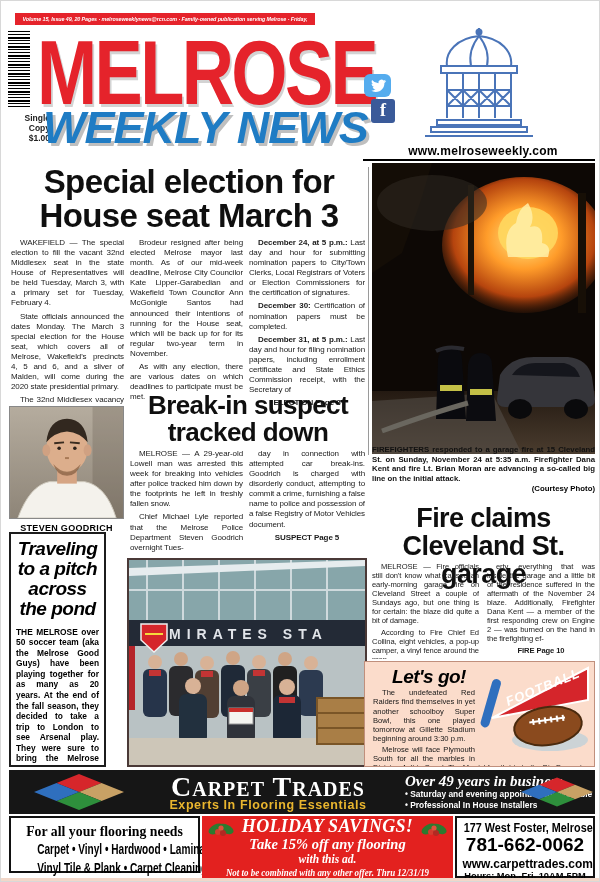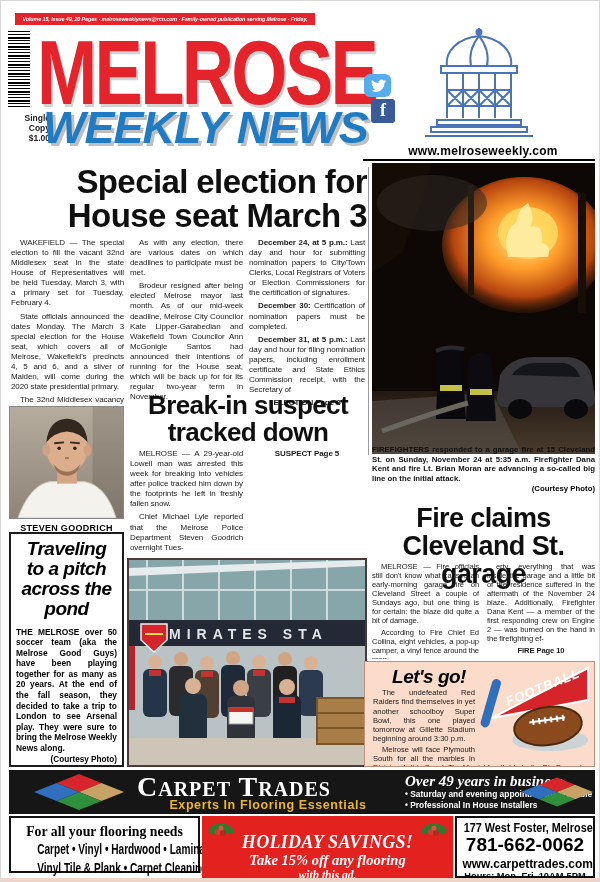--- a/index.html
+++ b/index.html
@@ -39,31 +39,31 @@
 
   .letsgo { background:#fbdccb; border:1px solid #c08f7c; padding:4px 8px 3px; overflow:hidden; }
   .letsgo-hl { font-size:19px; font-weight:bold; font-style:italic; text-align:center; width:130px; margin-left:10px; letter-spacing:-0.5px; }
   .letsgo-text { font-size:7.6px; line-height:1.22; text-align:justify; color:#161616; }
   .letsgo-text p { text-indent:9px; margin-bottom:1px; }
   .fb-graphic { float:right; width:110px; height:90px; margin:-2px -4px 2px 5px; }
 
   
   .band { background:#161616; }
   .brand { font-family:"Liberation Serif", serif; font-variant:small-caps; font-weight:bold;
-           color:#fff; font-size:28px; letter-spacing:1px; line-height:1; white-space:nowrap; }
+           color:#fff; font-size:28px; letter-spacing:1px; text-align:center; line-height:1; white-space:nowrap; }
   .tagline { color:#eab62e; font-weight:bold; font-size:12.5px; letter-spacing:.6px; text-align:center; white-space:nowrap; }
   .years { font-family:"Liberation Serif", serif; font-style:italic; font-weight:bold; color:#fff; font-size:15px; white-space:nowrap; }
   .bullets { color:#fff; font-weight:bold; font-size:8.4px; line-height:1.35; white-space:nowrap; }
   .floor-box { border:2px solid #111; background:#fff; text-align:center; padding-top:5px; }
   .floor-title { font-family:"Liberation Serif", serif; font-weight:bold; font-size:15px;
                  transform:scaleX(.92); transform-origin:center; white-space:nowrap; }
   .floor-line { font-weight:bold; font-size:14px; transform:scaleX(.72); transform-origin:center;
                 white-space:nowrap; line-height:1.35; }
   .holiday { background:#e3211f; color:#fff; text-align:center; font-family:"Liberation Serif", serif;
-             font-weight:bold; font-style:italic; padding-top:16px; position:relative; }
+             font-weight:bold; font-style:italic; padding-top:0; position:relative; }
   .holiday-title { font-size:18px; line-height:1.15; letter-spacing:.3px; }
   .holiday-l1 { font-size:14.5px; line-height:1.1; }
   .holiday-l2 { font-size:11.5px; line-height:1.15; }
   .holiday-fine { font-size:9.3px; line-height:1.2; margin-top:2px; white-space:nowrap; transform:scaleX(.96); transform-origin:center; }
   .contact-box { border:2px solid #111; background:#fff; text-align:center; padding-top:3px; }
   .c-addr { font-weight:bold; font-size:12px; white-space:nowrap; transform:scaleX(.9); transform-origin:center; }
   .c-phone { font-weight:bold; font-size:19px; line-height:1.1; white-space:nowrap; }
   .c-web { font-weight:bold; font-size:13px; white-space:nowrap; transform:scaleX(.92); transform-origin:center; }
   .c-hours { font-weight:bold; font-size:9.3px; white-space:nowrap; }
   .c-cta { font-family:"Liberation Serif", serif; font-weight:bold; font-style:italic; color:#d42422;
@@ -110,33 +110,33 @@
       <rect x="20" y="94" width="84" height="5"></rect>
       <rect x="14" y="101" width="96" height="5"></rect>
       <line x1="8" y1="110" x2="116" y2="110"></line>
     </g>
   </svg>
 
   <div class="abs site-url" style="left:370px; top:143px; width:224px;">www.melroseweekly.com</div>
   <div class="abs" style="left:362px; top:158px; width:232px; height:2px; background:#000;"></div>
 
   <div class="abs" style="left:10px; top:164px; width:356px;">
-    <div class="hl" style="font-size:33px;text-align:right;">
+    <div class="hl" style="font-size:33px;">
       <div>Special election for</div>
       <div>House seat March 3</div>
     </div>
   </div>
   <div class="abs col" style="left:10px; top:237px; width:113px; height:168px;">
     <p>WAKEFIELD — The special election to fill the vacant 32nd Middlesex seat in the state House of Representatives will be held Tuesday, March 3, with a primary set for Tuesday, February 4.</p>
     <p>State officials announced the dates Monday. The March 3 special election for the House seat, which covers all of Melrose, Wakefield's precincts 4, 5 and 6, and a sliver of Malden, will come during the 2020 state presidential primary.</p>
     <p>The 32nd Middlesex vacancy was created when state Rep. Paul</p>
   </div>
   <div class="abs col" style="left:129px; top:237px; width:113px; height:168px;">
+    <p>Brodeur resigned after being elected Melrose mayor last month. As of our mid-week deadline, Melrose City Councilor Kate Lipper-Garabedian and Wakefield Town Councilor Ann McGonigle Santos had announced their intentions of running for the House seat, which will be back up for for its regular two-year term in November.</p>
     <p>As with any election, there are various dates on which deadlines to participate must be met.</p>
-    <p>Brodeur resigned after being elected Melrose mayor last month. As of our mid-week deadline, Melrose City Councilor Kate Lipper-Garabedian and Wakefield Town Councilor Ann McGonigle Santos had announced their intentions of running for the House seat, which will be back up for for its regular two-year term in November.</p>
     <p>Those dates pertaining to the special House election are as follows:</p>
   </div>
   <div class="abs col" style="left:248px; top:237px; width:116px; height:168px;">
     <p><b class="lead">December 24, at 5 p.m.:</b> <span>Last day and hour for submitting nomination papers to City/Town Clerks, Local Registrars of Voters or Election Commissioners for the certification of signatures.</span></p>
     <p><b class="lead">December 30:</b> <span>Certification of nomination papers must be completed.</span></p>
     <p><b class="lead">December 31, at 5 p.m.:</b> <span>Last day and hour for filing nomination papers, including enrollment certificate and State Ethics Commission receipt, with the Secretary of</span></p>
     <p class="jump">ELECTION Page 8</p>
   </div>
 
   <div class="abs" style="left:367px; top:166px; width:1px; height:288px; background:#9a9a9a;"></div>
@@ -166,20 +166,21 @@
 
   <div class="abs hl" style="left:128px; top:391px; width:238px; font-size:26px;">
     <div>Break-in suspect</div>
     <div>tracked down</div>
   </div>
   <div class="abs col" style="left:129px; top:448px; width:113px; height:106px;">
     <p>MELROSE — A 29-year-old Lowell man was arrested this week for breaking into vehicles after police tracked him down by the footprints he left in freshly fallen snow.</p>
     <p>Chief Michael Lyle reported that the Melrose Police Department Steven Goodrich overnight Tues-</p>
   </div>
   <div class="abs col" style="left:248px; top:448px; width:116px; height:106px;">
+    <p>day in connection with attempted car break-ins. Goodrich is charged with disorderly conduct, attempting to commit a crime, furnishing a false name to police and possession of a false Registry of Motor Vehicles document.</p>
     <p class="jump">SUSPECT Page 5</p>
   </div>
 
   <svg class="abs" style="left:126px; top:557px; border:2px solid #4a3937;" width="240" height="209" viewBox="0 0 236 205">
     <rect width="236" height="205" fill="#b9c2c4"></rect>
     <rect width="236" height="60" fill="#87a6aa"></rect>
     <g stroke="#cfdadd" stroke-width="2">
       <line x1="18" y1="0" x2="18" y2="60"></line>
         <line x1="54" y1="0" x2="54" y2="60"></line>
         <line x1="90" y1="0" x2="90" y2="60"></line>
@@ -243,21 +244,21 @@
         </g>
     </g>
     <rect y="178" width="236" height="27" fill="#cdc6b8"></rect>
     <g>
       <rect x="188" y="138" width="48" height="46" fill="#a97e46" stroke="#7a5527" stroke-width="2"></rect>
       <line x1="188" y1="153" x2="236" y2="153" stroke="#7a5527" stroke-width="2"></line>
       <line x1="188" y1="168" x2="236" y2="168" stroke="#7a5527" stroke-width="2"></line>
     </g>
   </svg>
 
-  <div class="abs travel-box" style="left:8px; top:531px; width:115px; height:235px;">
+  <div class="abs travel-box" style="left:8px; top:531px; width:97px; height:235px;">
     <div class="travel-hl">Traveling to a pitch across the pond</div>
     <div class="travel-body">THE MELROSE over 50 soccer team (aka the Melrose Good Guys) have been playing together for as many as 20 years. At the end of the fall season, they decided to take a trip to London to see Arsenal play. They were sure to bring the Melrose Weekly News along.</div>
     <div class="travel-credit">(Courtesy Photo)</div>
   </div>
 
   <svg class="abs" style="left:371px; top:162px;" width="223" height="291" viewBox="0 0 223 291">
     <defs>
       <radialGradient id="fireglow" cx="50%" cy="45%" r="60%">
         <stop offset="0" stop-color="#ffe98a"></stop>
           <stop offset="0.38" stop-color="#ff9c2a"></stop>

